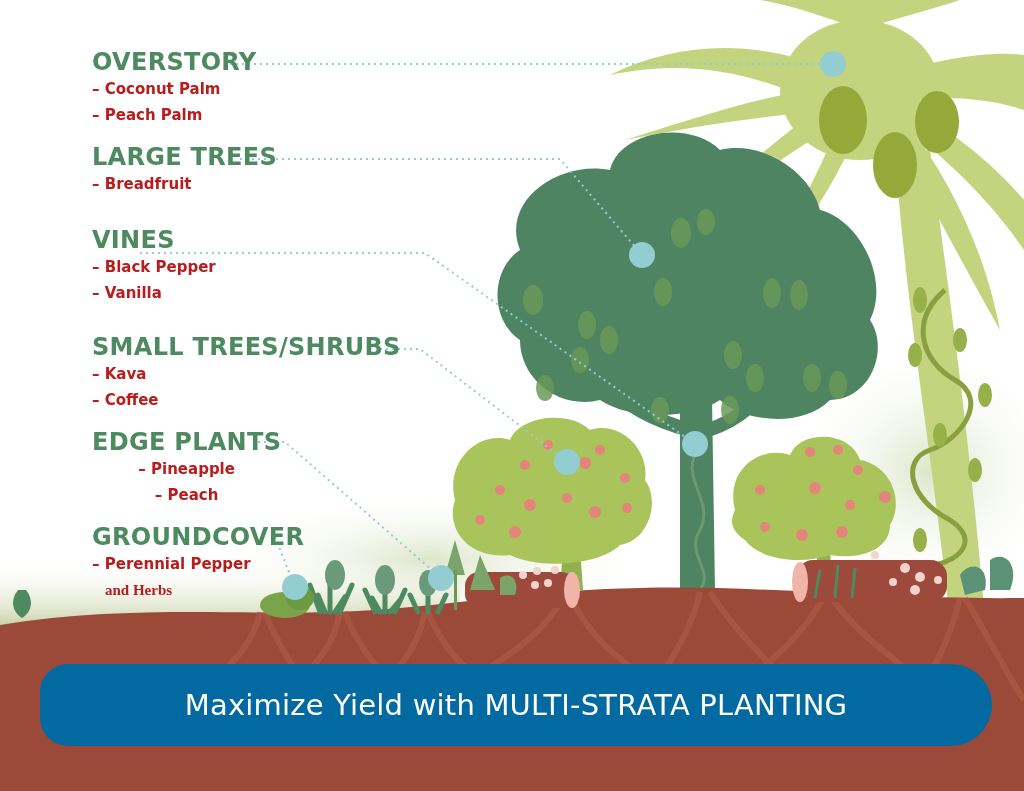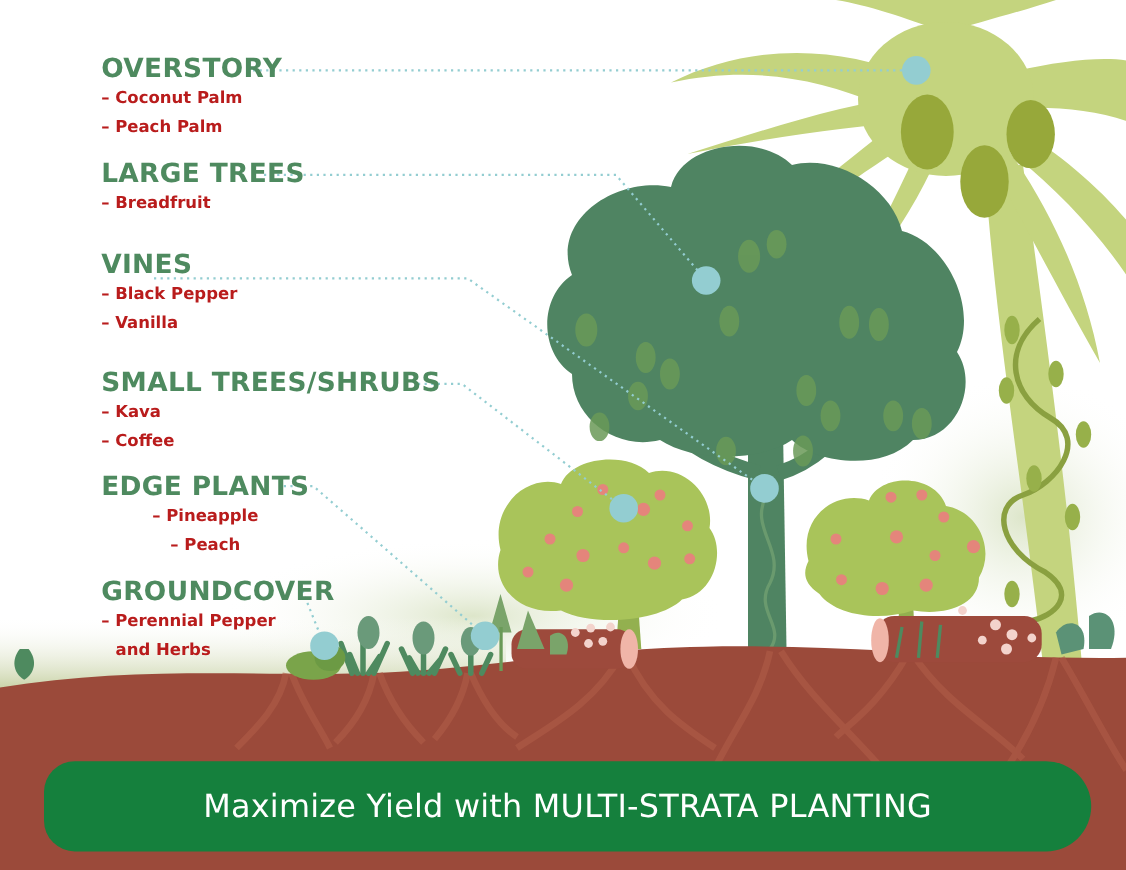--- a/index.html
+++ b/index.html
@@ -3,22 +3,22 @@
 <meta charset="utf-8">
 <style>
   html, body { margin: 0; padding: 0; }
   body { width: 1024px; height: 791px; overflow: hidden; background: #ffffff; position: relative; font-family: "Liberation Sans", sans-serif; }
   #stage { position: absolute; left: 0; top: 0; width: 1024px; height: 791px; }
   svg.art { position: absolute; left: 0; top: 0; width: 1024px; height: 791px; }
   .labels { position: absolute; left: 0; top: 0; width: 816px; height: 791px; pointer-events: none; margin-left: 45px; }
   .layer-block { position: absolute; left: 47px; }
   .layer-title { font-family: "DejaVu Sans", sans-serif; font-weight: bold; font-size: 24px; letter-spacing: 0.3px; color: #4e8a5f; line-height: 28px; white-space: nowrap; }
   .layer-item { font-family: "DejaVu Sans", sans-serif; font-weight: bold; font-size: 15px; color: #b91c1c; line-height: 26px; white-space: nowrap; }
-  .layer-item.indent { padding-left: 13px; }
-  .banner { position: absolute; left: 40px; top: 664px; width: 952px; height: 82px; border-radius: 41px 60px 60px 41px; background: #15803d; display: flex; align-items: center; justify-content: center; margin-top: 28px; }
+  .layer-item.indent { padding-left: 13px; font-family: Liberation Serif, serif; }
+  .banner { position: absolute; left: 40px; top: 664px; width: 952px; height: 82px; border-radius: 41px 60px 60px 41px; background: #0369a1; display: flex; align-items: center; justify-content: center; }
   .banner-text { font-family: "DejaVu Sans", sans-serif; font-size: 29px; color: #ffffff; letter-spacing: 0.2px; white-space: nowrap; }
 </style>
 </head>
 <body>
 
 <div id="stage">
 
   <svg class="art" viewBox="0 0 1024 791" xmlns="http://www.w3.org/2000/svg">
     <defs>
       <radialGradient id="mist" cx="50%" cy="50%" r="50%">

